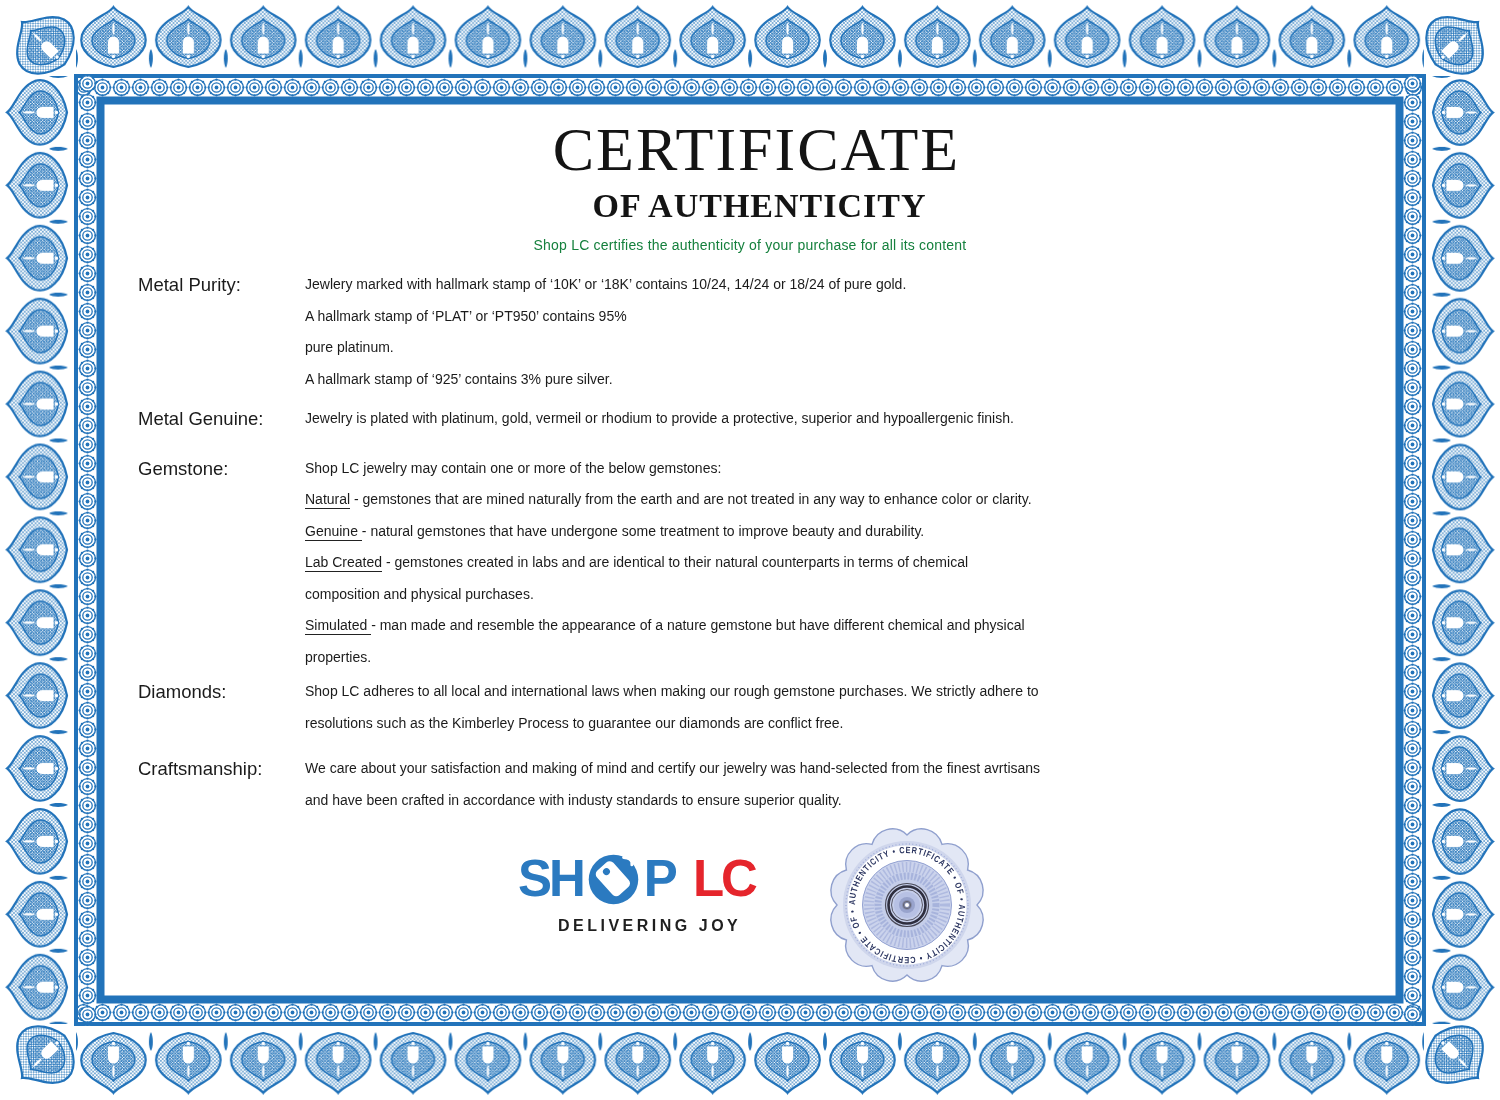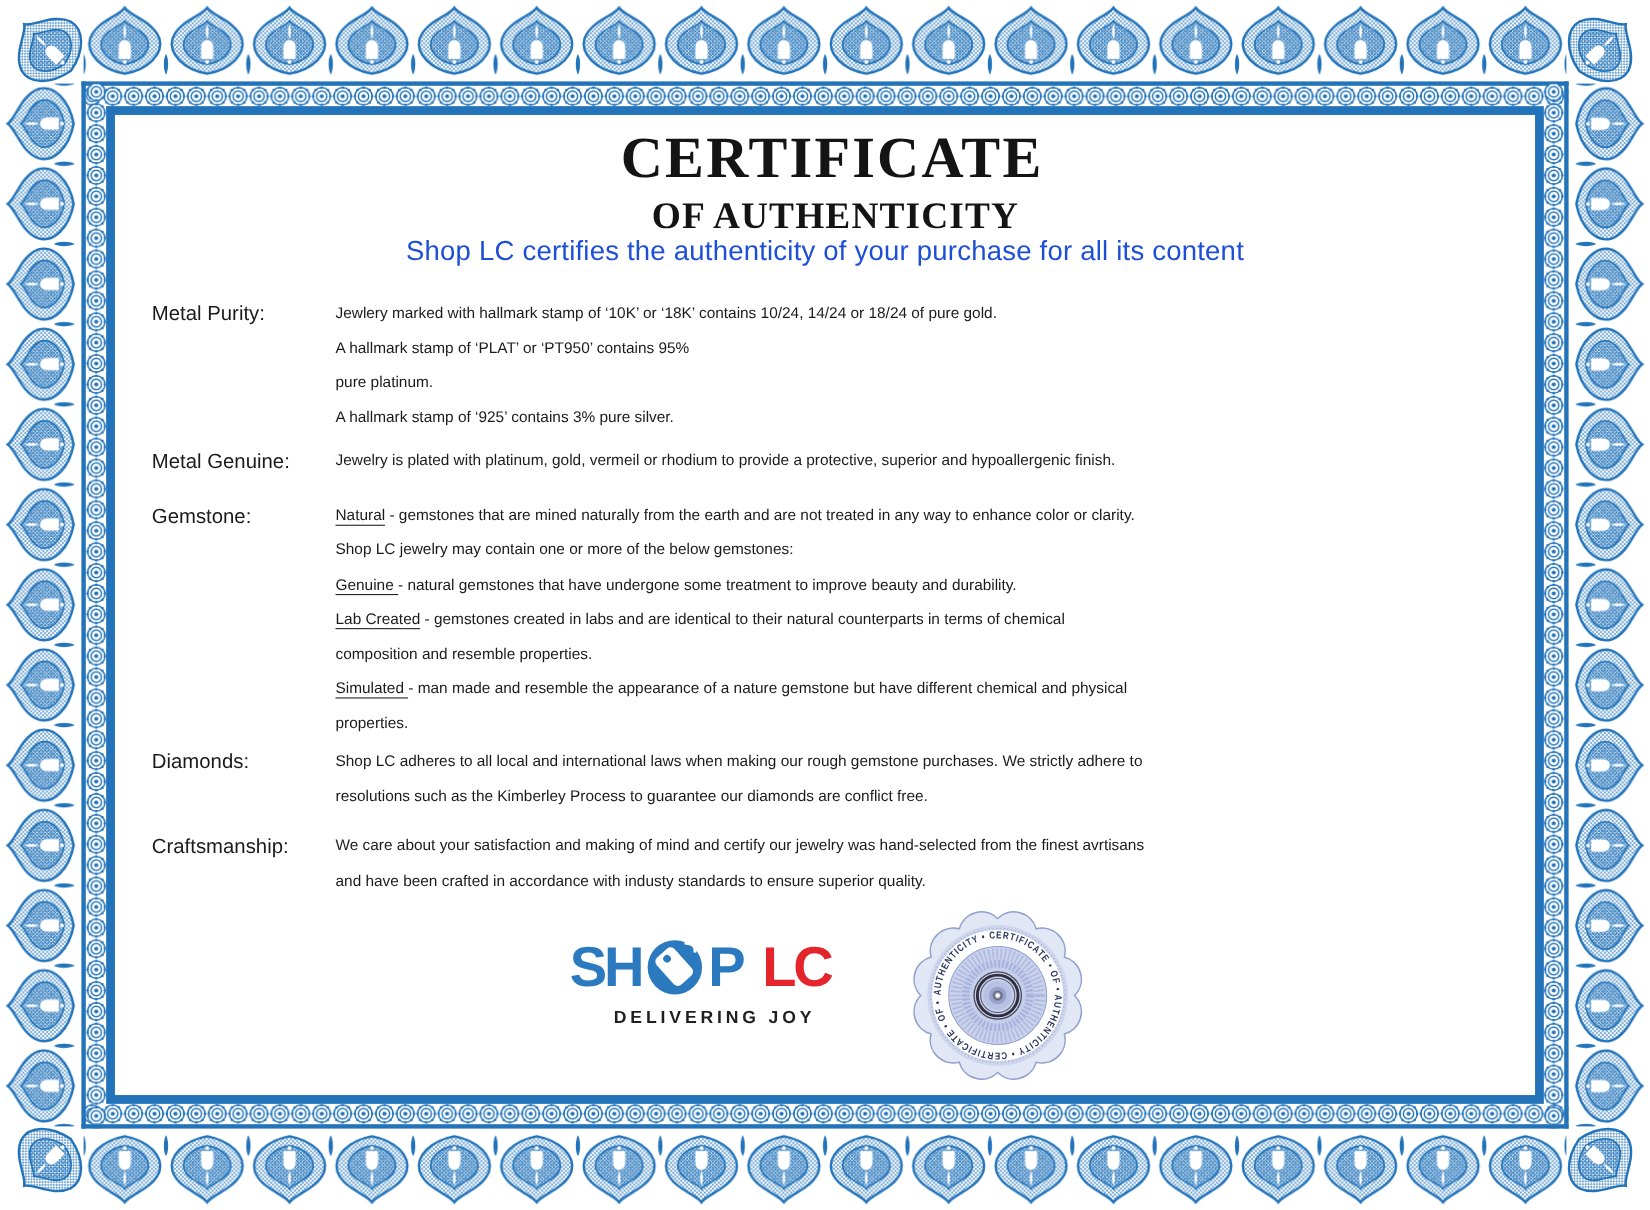--- a/index.html
+++ b/index.html
@@ -1,25 +1,25 @@
 <!DOCTYPE html>
 <html><head>
 <meta charset="utf-8">
 <style>
   html,body{margin:0;padding:0;background:#888;}
   .page{position:relative;width:1500px;height:1100px;background:#fff;overflow:hidden;
         font-family:"Liberation Sans",sans-serif;color:#1b1b1b;}
   .border-layer{position:absolute;left:0;top:0;width:1500px;height:1100px;}
 
   .heading{position:absolute;left:0;right:0;top:118px;text-align:center;}
-  .t1{font-family:"Liberation Serif",serif;font-weight:bold;font-size:53px;line-height:1;
+  .t1{font-family:"Liberation Serif",serif;font-weight:normal;font-size:62px;line-height:1;
       letter-spacing:2px;color:#141414;padding-left:13px;}
   .t2{font-family:"Liberation Serif",serif;font-weight:bold;font-size:34px;line-height:1;
       letter-spacing:1px;color:#141414;margin-top:9px;padding-left:19px;}
-  .sub{font-size:25px;color:#1d4ed8;letter-spacing:.2px;}
+  .sub{font-size:14px;color:#15803d;margin-top:14px;letter-spacing:.2px;}
 
   .sections{position:absolute;left:138px;top:269px;width:1270px;}
   .section{display:flex;align-items:flex-start;}
   .s2{margin-top:8px}.s3{margin-top:18px}.s4{margin-top:3px}.s5{margin-top:14px}
   .label{flex:0 0 167px;font-size:18.5px;line-height:31.5px;white-space:nowrap;}
   .body{font-size:14px;line-height:31.5px;}
   .body p{margin:0;white-space:pre;}
   .lead{border-bottom:1.6px solid #222;padding-bottom:1px;}
   .lead:empty{border-bottom:none;}
 
@@ -157,25 +157,25 @@
     <div class="section s2">
       <div class="label">Metal Genuine:</div>
       <div class="body">
         <p><span class="lead"></span><span>Jewelry is plated with platinum, gold, vermeil or rhodium to provide a protective, superior and hypoallergenic finish.</span></p>
       </div>
     </div>
 
     <div class="section s3">
       <div class="label">Gemstone:</div>
       <div class="body">
+        <p><span class="lead"></span><span>Shop LC jewelry may contain one or more of the below gemstones:</span></p>
         <p><span class="lead">Natural</span><span> - gemstones that are mined naturally from the earth and are not treated in any way to enhance color or clarity.</span></p>
-        <p><span class="lead"></span><span>Shop LC jewelry may contain one or more of the below gemstones:</span></p>
         <p><span class="lead">Genuine </span><span>- natural gemstones that have undergone some treatment to improve beauty and durability.</span></p>
         <p><span class="lead">Lab Created</span><span> - gemstones created in labs and are identical to their natural counterparts in terms of chemical</span></p>
-        <p><span class="lead"></span><span>composition and resemble properties.</span></p>
+        <p><span class="lead"></span><span>composition and physical purchases.</span></p>
         <p><span class="lead">Simulated </span><span>- man made and resemble the appearance of a nature gemstone but have different chemical and physical</span></p>
         <p><span class="lead"></span><span>properties.</span></p>
       </div>
     </div>
 
     <div class="section s4">
       <div class="label">Diamonds:</div>
       <div class="body">
         <p><span class="lead"></span><span>Shop LC adheres to all local and international laws when making our rough gemstone purchases. We strictly adhere to</span></p>
         <p><span class="lead"></span><span>resolutions such as the Kimberley Process to guarantee our diamonds are conflict free.</span></p>

